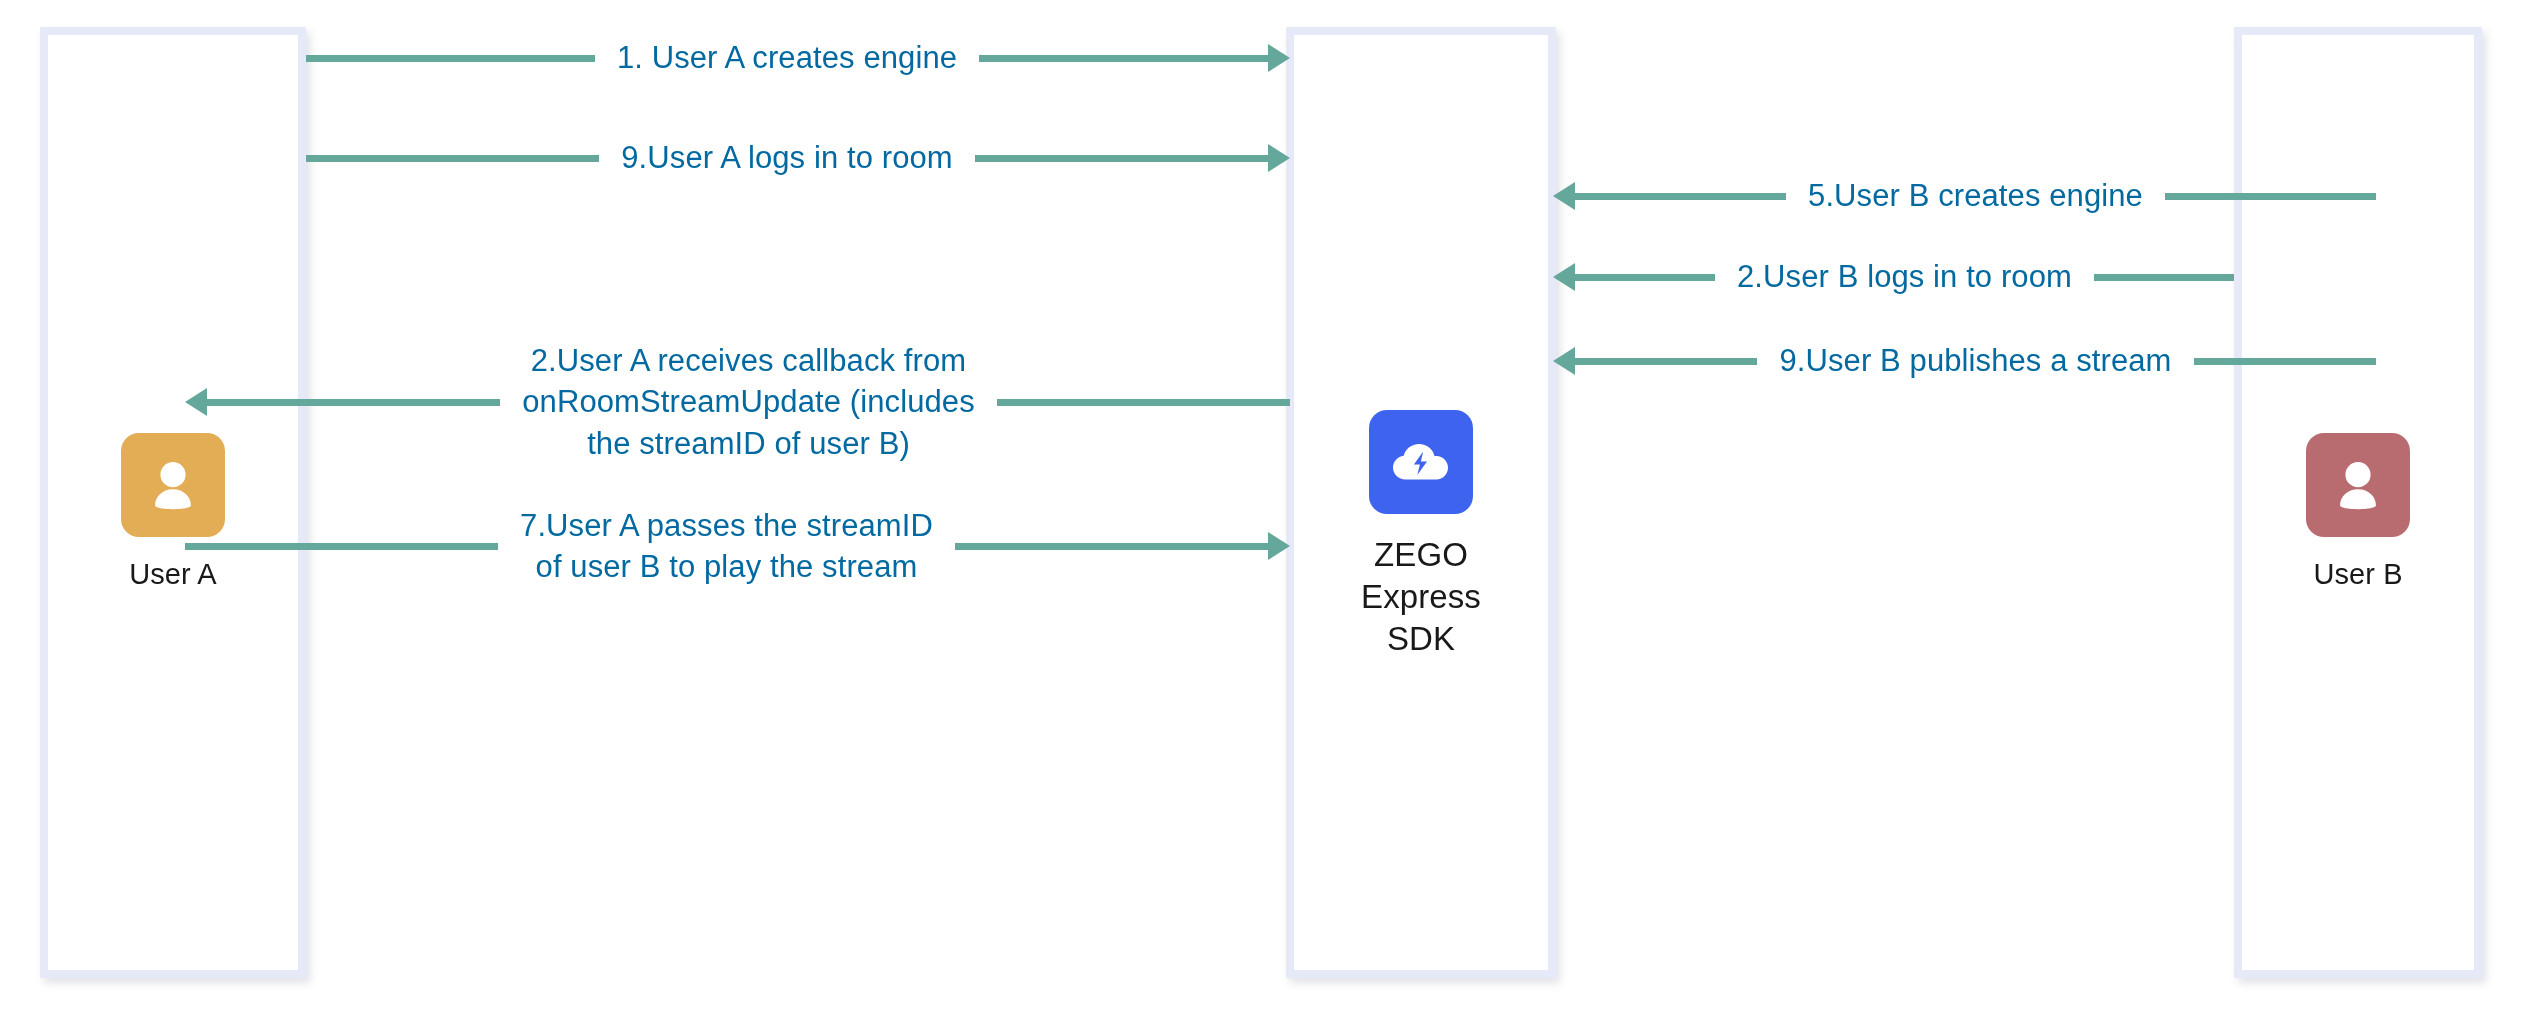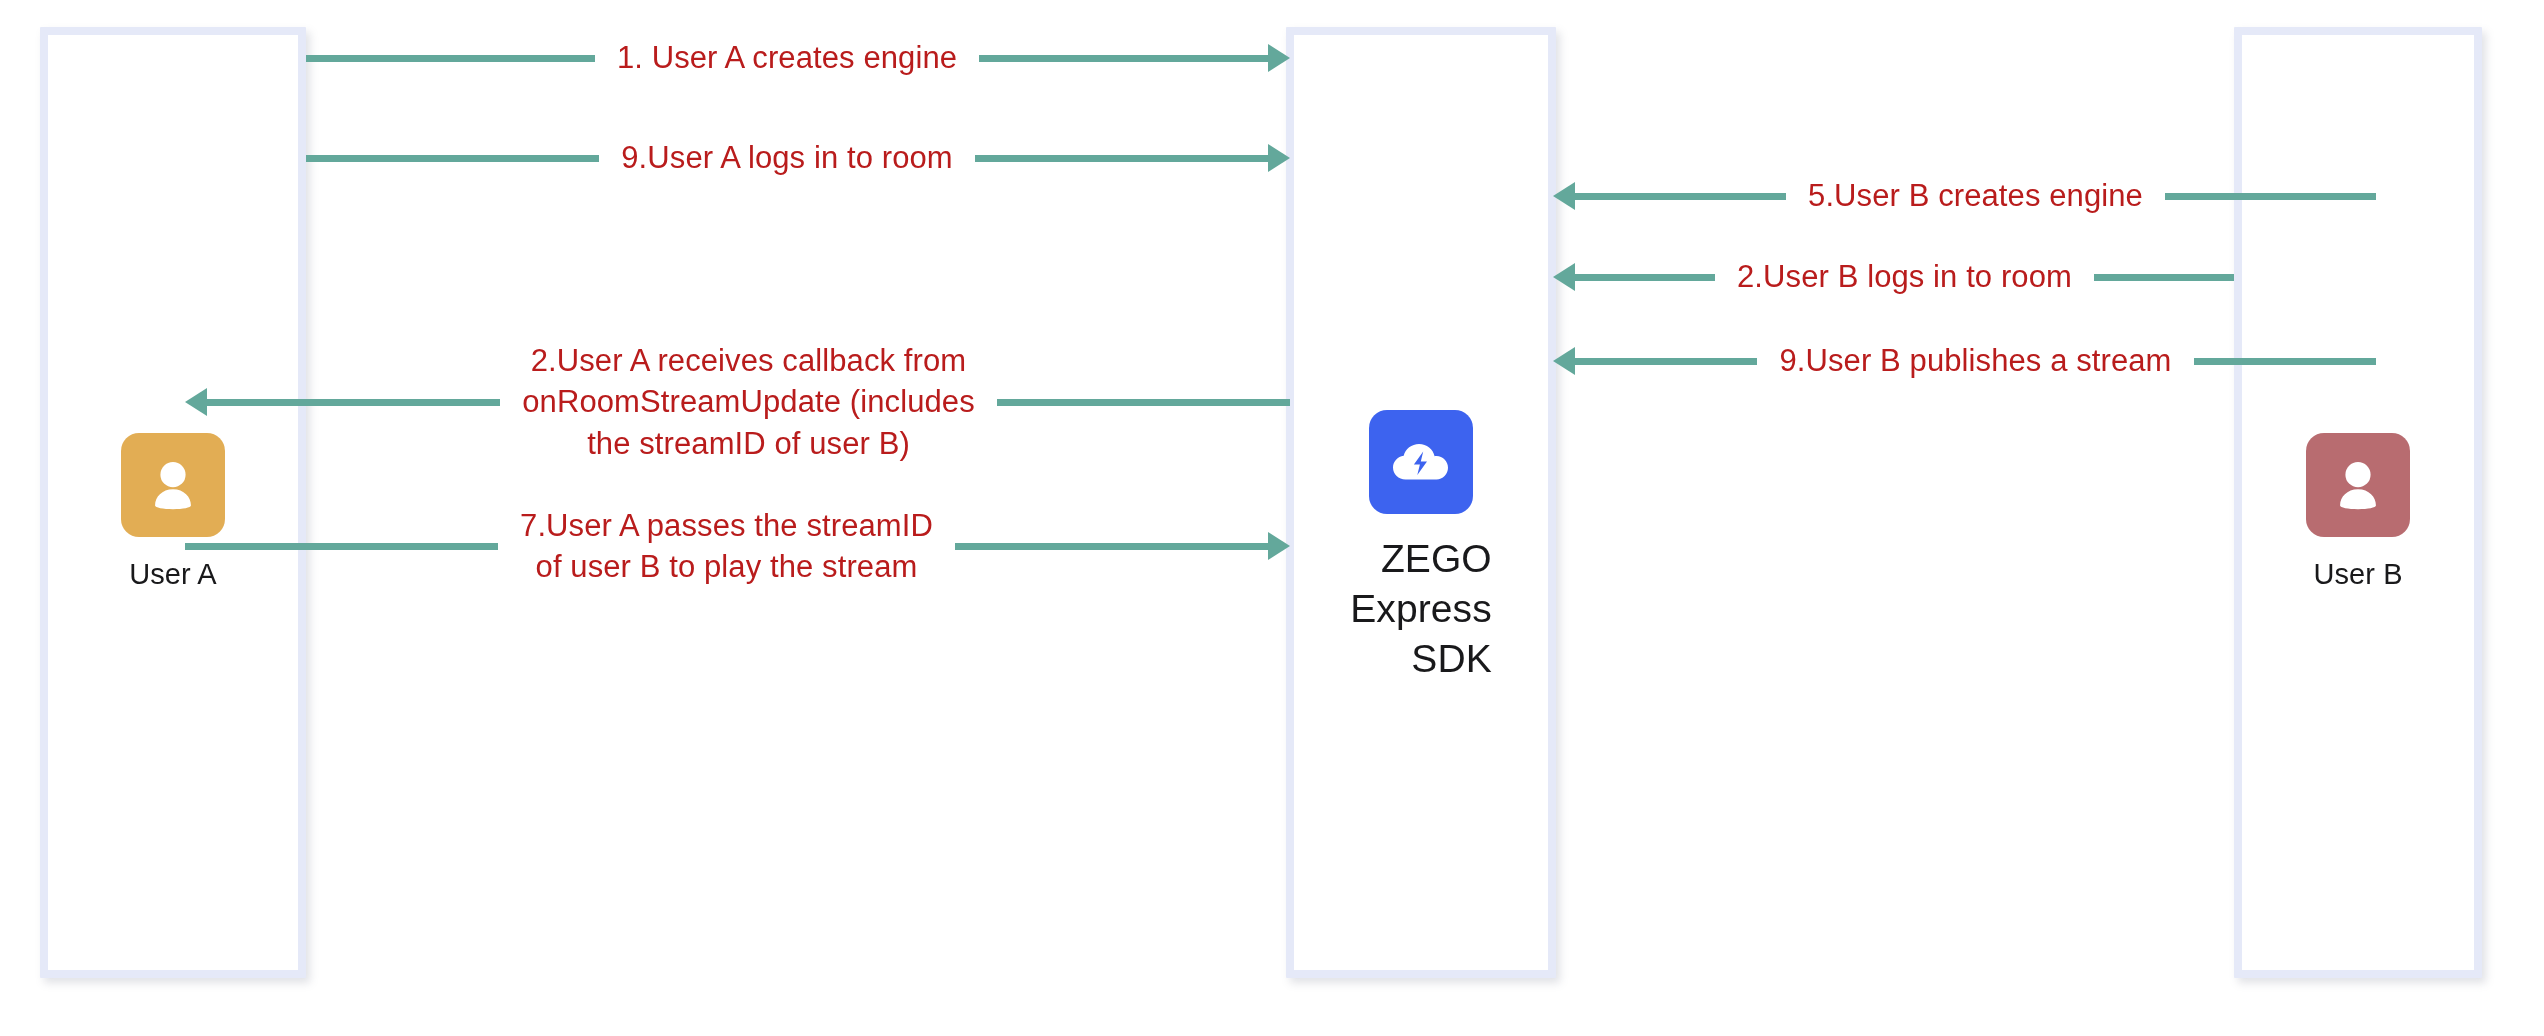--- a/index.html
+++ b/index.html
@@ -41,21 +41,21 @@
     font-size:29px;
     color:#19191b;
     line-height:1.18;
     text-align:center;
     letter-spacing:.1px;
     white-space:pre-line;
   }
   #actor-a{left:0;top:398px;}
   #actor-b{left:0;top:398px;}
   #actor-s{left:0;top:375px;}
-  #actor-s .actor-name{font-size:39px;line-height:1.28;text-align:right;}
+  #actor-s .actor-name{font-size:33px;line-height:1.28;}
 
   .av-a{background:#e2ad54;}
   .av-b{background:#b86c70;}
   .av-z{background:#3d63ef;}
 
   
   .msg{
     position:absolute;
     display:flex;
     align-items:center;
@@ -63,21 +63,21 @@
   }
   .msg .seg{
     flex:0 0 auto;
     height:7px;
     background:#63a89b;
   }
   .msg .seg.grow{flex:1 1 auto;}
   .msg .label{
     flex:0 0 auto;
     font-size:31px;
-    color:#b91c1c;
+    color:#0369a1;
     line-height:1.33;
     text-align:center;
     white-space:pre-line;
     padding:0 22px;
     letter-spacing:.1px;
   }
   .head{
     flex:0 0 auto;
     width:0;height:0;
     border-top:14px solid transparent;

